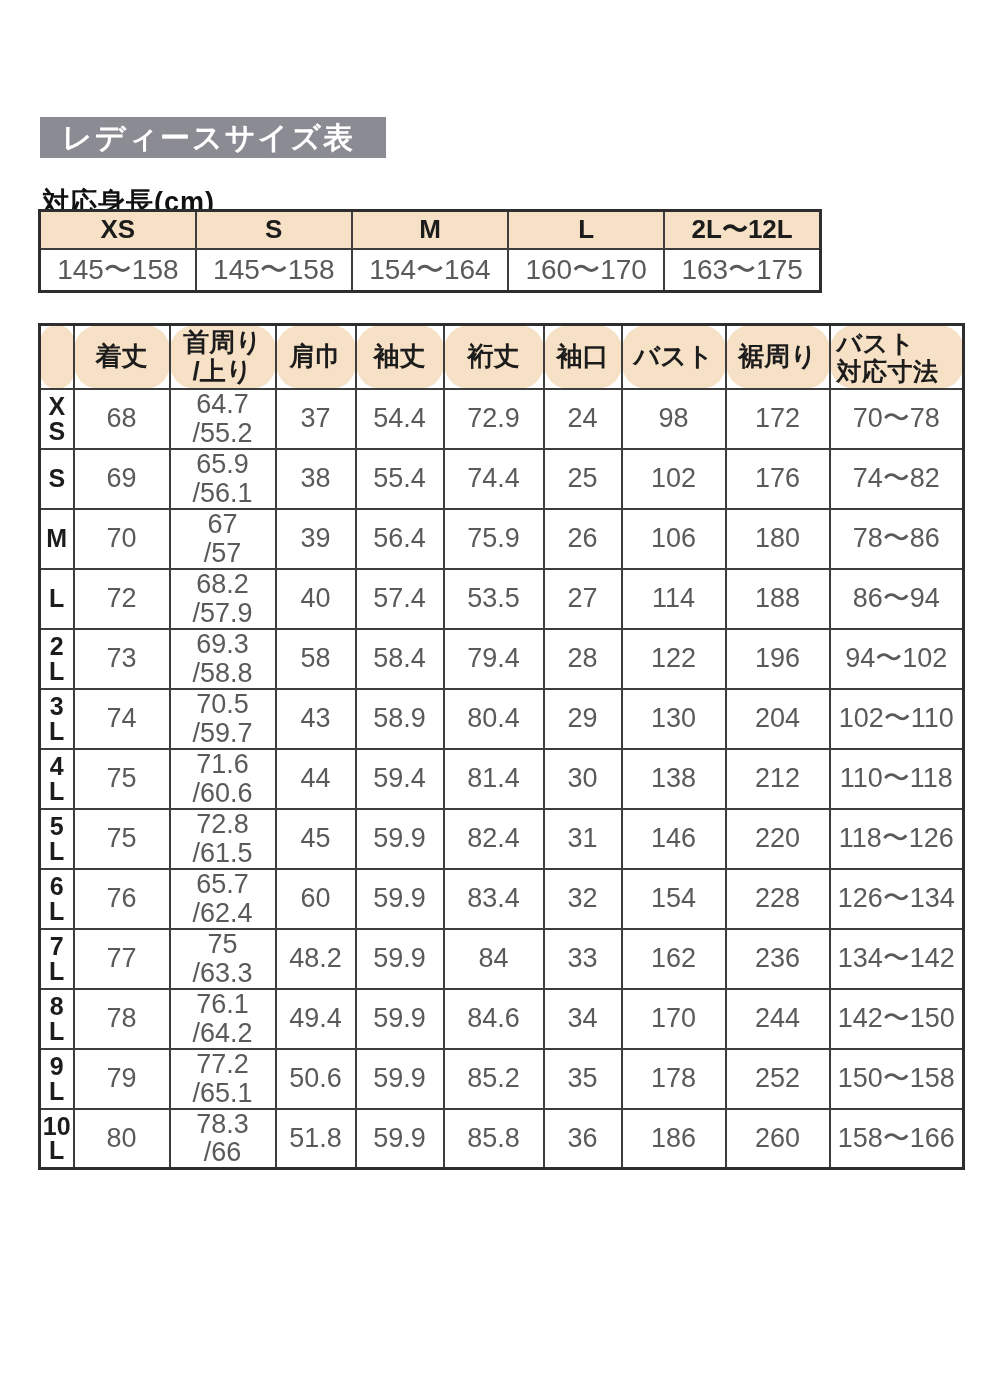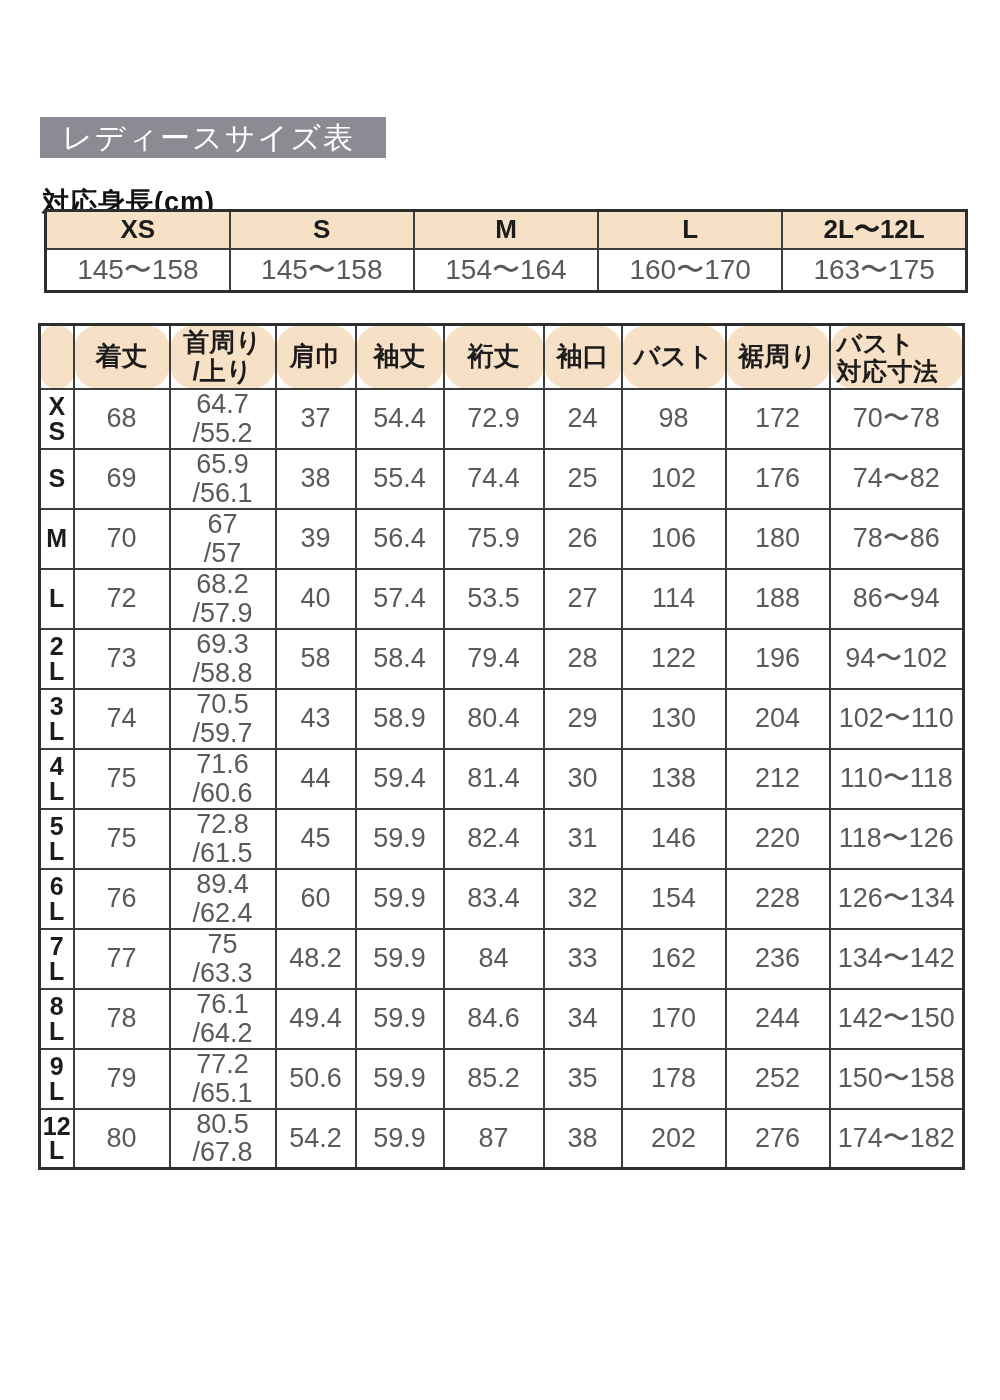--- a/index.html
+++ b/index.html
@@ -10,41 +10,40 @@
     font-family: "Liberation Sans", "DejaVu Sans", sans-serif;
     overflow: hidden;
   }
   .page { position: absolute; inset: 0; background: #ffffff; }
 
   .title-bar {
     position: absolute; left: 40px; top: 117px;
     width: 346px; height: 41px;
     background: #8b8b93;
     color: #ffffff;
-    font-size: 30px; font-weight: normal;
+    font-size: 30px; font-weight: bold;
     line-height: 41px;
     padding-left: 22px;
     letter-spacing: 2px;
   }
 
   .height-label {
     position: absolute; left: 42px; top: 184px;
     font-size: 27px; font-weight: bold;
     color: #111111;
     letter-spacing: 1px;
   }
 
   table { border-collapse: collapse; table-layout: fixed; }
   th, td { border: 2px solid #3d3d3d; text-align: center; vertical-align: middle; }
 
   .height-table {
     position: absolute; left: 38px; top: 209px;
-    width: 924px;
+    width: 784px;
     border: 3px solid #2e2e2e;
-    margin-left: 6px;
   }
   .height-table th {
     height: 38px;
     background: #f7e1c6;
     color: #1c1c1c;
     font-size: 26px; font-weight: bold;
   }
   .height-table td {
     height: 43px;
     background: #ffffff;
@@ -256,21 +255,21 @@
           <td>82.4</td>
           <td>31</td>
           <td>146</td>
           <td>220</td>
           <td>118〜126</td>
         </tr>
         <tr>
           <th>6
 L</th>
           <td>76</td>
-          <td>89.4
+          <td>65.7
 /62.4</td>
           <td>60</td>
           <td>59.9</td>
           <td>83.4</td>
           <td>32</td>
           <td>154</td>
           <td>228</td>
           <td>126〜134</td>
         </tr>
         <tr>
@@ -309,29 +308,29 @@
 /65.1</td>
           <td>50.6</td>
           <td>59.9</td>
           <td>85.2</td>
           <td>35</td>
           <td>178</td>
           <td>252</td>
           <td>150〜158</td>
         </tr>
         <tr>
-          <th>12
+          <th>10
 L</th>
           <td>80</td>
-          <td>80.5
-/67.8</td>
-          <td>54.2</td>
-          <td>59.9</td>
-          <td>87</td>
-          <td>38</td>
-          <td>202</td>
-          <td>276</td>
-          <td>174〜182</td>
+          <td>78.3
+/66</td>
+          <td>51.8</td>
+          <td>59.9</td>
+          <td>85.8</td>
+          <td>36</td>
+          <td>186</td>
+          <td>260</td>
+          <td>158〜166</td>
         </tr>
       </tbody>
   </table>
 
 </div>
 
 </body></html>

